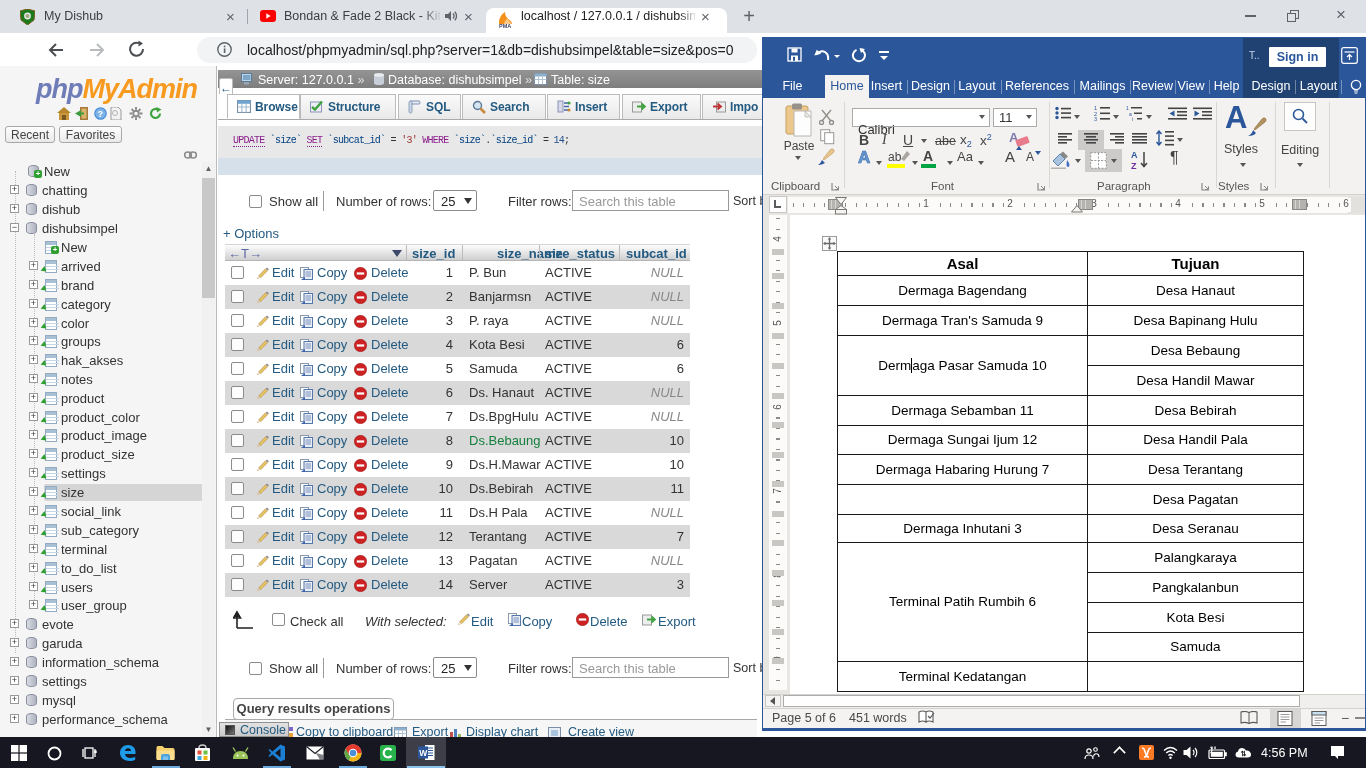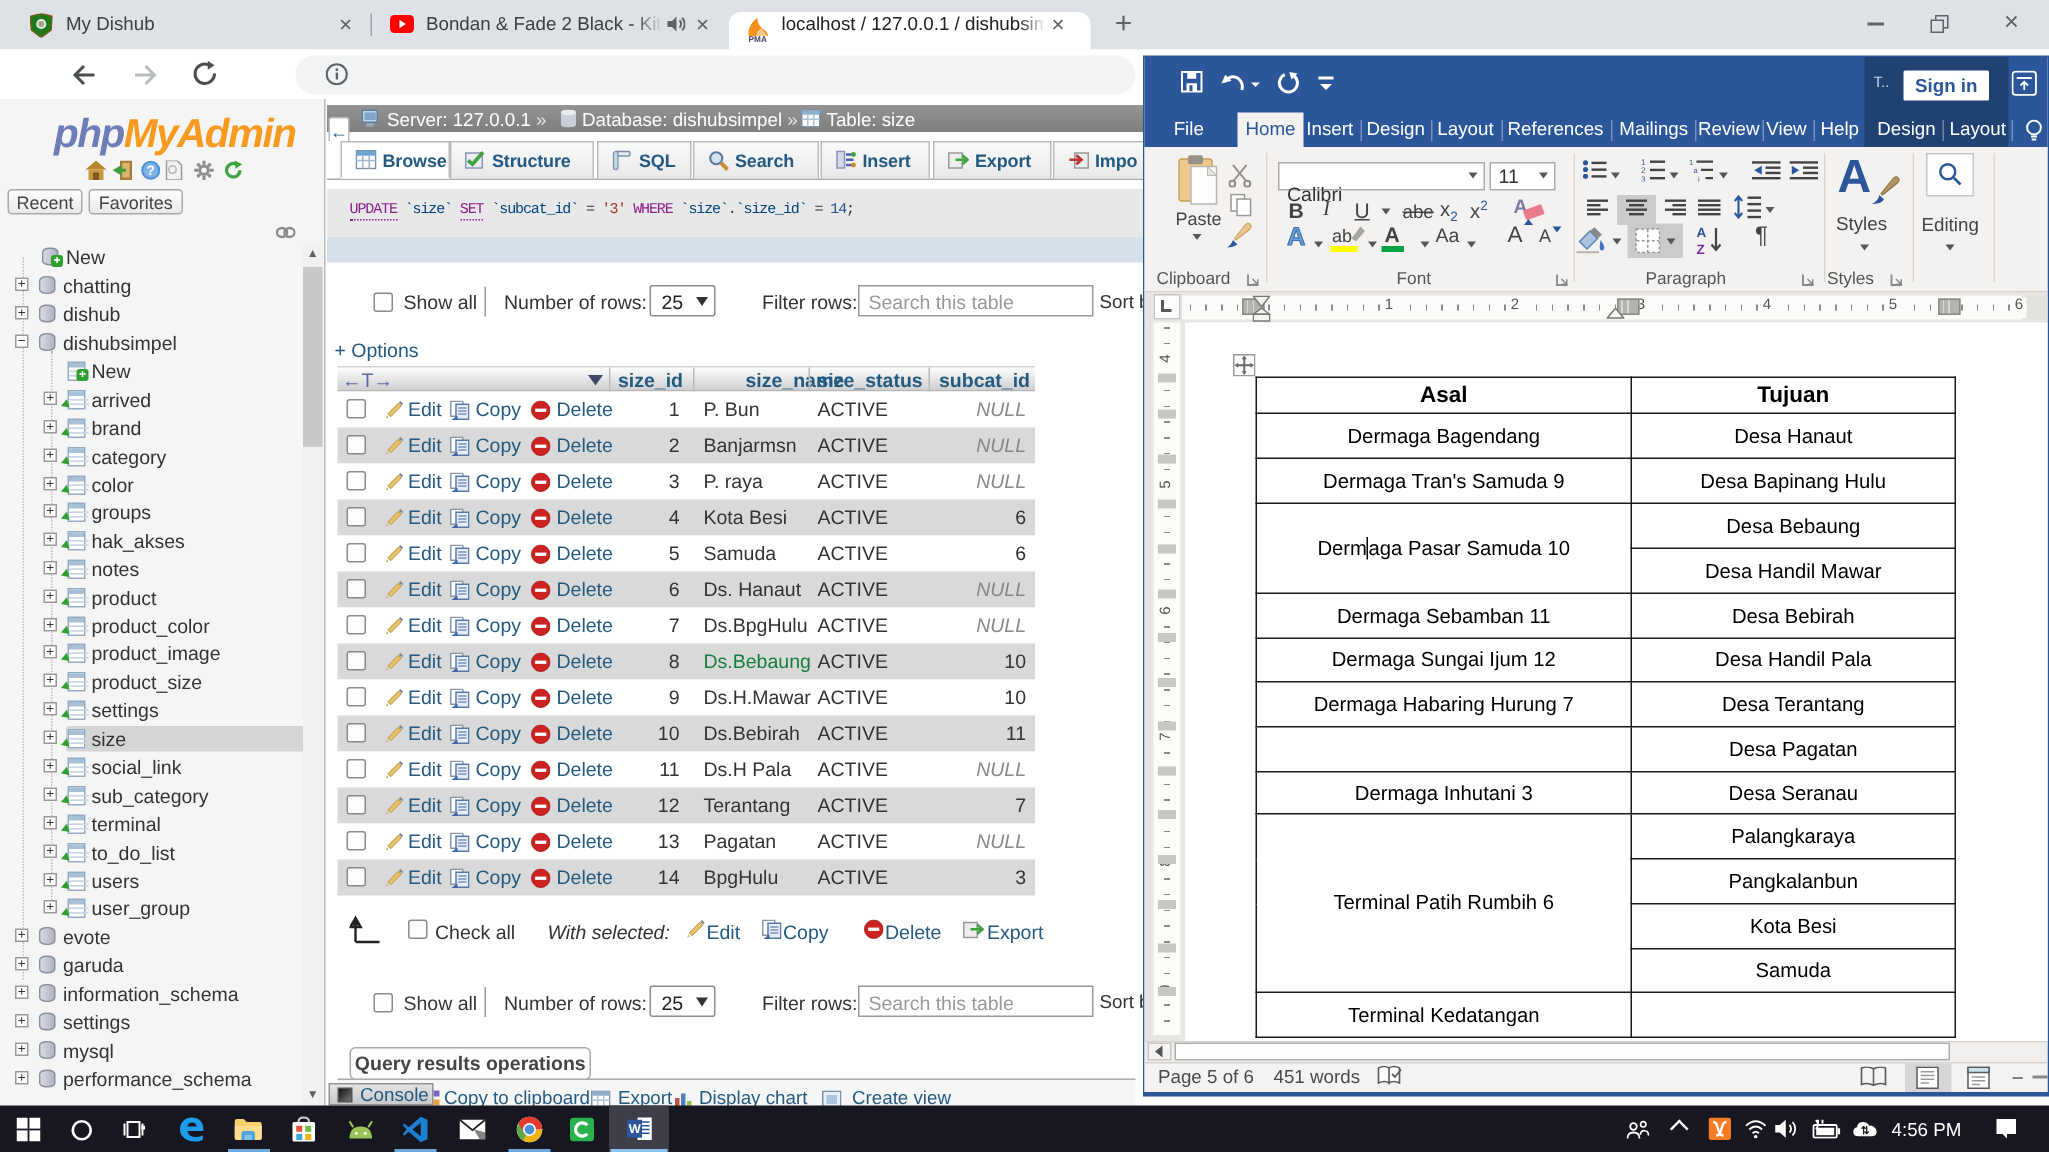--- a/index.html
+++ b/index.html
@@ -107,20 +107,21 @@
     <svg class="ab" style="left:128px;top:7px" width="18" height="18" viewBox="0 0 18 18" stroke="#4a4d51" stroke-width="2" fill="none">
       <path d="M15 9 A6.5 6.5 0 1 1 11 3.2"></path>
       <path d="M10.5 0.5 L15 3.5 L10.5 6.5 Z" fill="#4a4d51" stroke="none"></path>
     </svg>
     <div id="omnibox">
       <svg class="ab" style="left:20px;top:5px" width="15" height="15" viewBox="0 0 15 15">
         <circle cx="7.5" cy="7.5" r="6.7" fill="none" stroke="#5F6368" stroke-width="1.4"></circle>
         <rect x="6.8" y="6.4" width="1.6" height="4.6" fill="#5F6368"></rect>
         <rect x="6.8" y="3.6" width="1.6" height="1.7" fill="#5F6368"></rect>
       </svg>
+      <div class="ab nw" style="left:50px;top:5px;font-size:14px;color:#202124;">localhost/phpmyadmin/sql.php?server=1&amp;db=dishubsimpel&amp;table=size&amp;pos=0</div>
     </div>
   </div>
   <div id="pagearea">
     <div id="sidebar">
       <div class="ab nw" style="left:36px;top:8px;font-size:27px;font-weight:bold;font-style:italic;letter-spacing:-1px;"><span style="color:#6E7CB8">php</span><span style="color:#F79A1F">MyAdmin</span></div>
 
       <svg class="ab" style="left:57px;top:41px" width="14" height="13" viewBox="0 0 14 13">
           <path d="M0 6 L7 0 L14 6 Z" fill="#B8862D"></path>
           <rect x="2" y="6" width="10" height="7" fill="#C9973B"></rect>
           <rect x="5" y="8" width="4" height="5" fill="#7A5A1E"></rect>
@@ -853,21 +854,21 @@
               </g>
               <path d="M1 13 L5 10 L5 13 Z" fill="#3E63B0"></path>
             </svg>
             <span class="ab pmalink" style="left:92px;top:4px">Copy</span>
             <svg class="ab" style="left:129px;top:6px" width="13" height="13" viewBox="0 0 13 13">
               <circle cx="6.5" cy="6.5" r="6.2" fill="#CC2222" stroke="#991111" stroke-width="0.5"></circle>
               <rect x="2.8" y="5.4" width="7.4" height="2.2" fill="#fff"></rect>
             </svg>
             <span class="ab pmalink" style="left:146px;top:4px">Delete</span>
             <span class="ab" style="left:160px;top:4px;width:68px;text-align:right;color:#333">14</span>
-            <span class="ab" style="left:244px;top:4px;color:#333">BpgHulu</span>
+            <span class="ab" style="left:244px;top:4px;color:#333">Server</span>
             <span class="ab" style="left:320px;top:4px;color:#333">ACTIVE</span>
             <span class="ab" style="left:390px;top:4px;width:69px;text-align:right;color:#333">3</span>
           </div>
     </div>
 
     <div id="wsel">
           <svg class="ab" style="left:15px;top:544px" width="22" height="20" viewBox="0 0 22 20">
             <path d="M4 18 L20 18 M4 18 L4 4 M4 2 L0.5 8 L7.5 8 Z" stroke="#222" stroke-width="1.6" fill="none"></path>
             <path d="M4 1 L1 7 L7 7 Z" fill="#222"></path>
           </svg>

